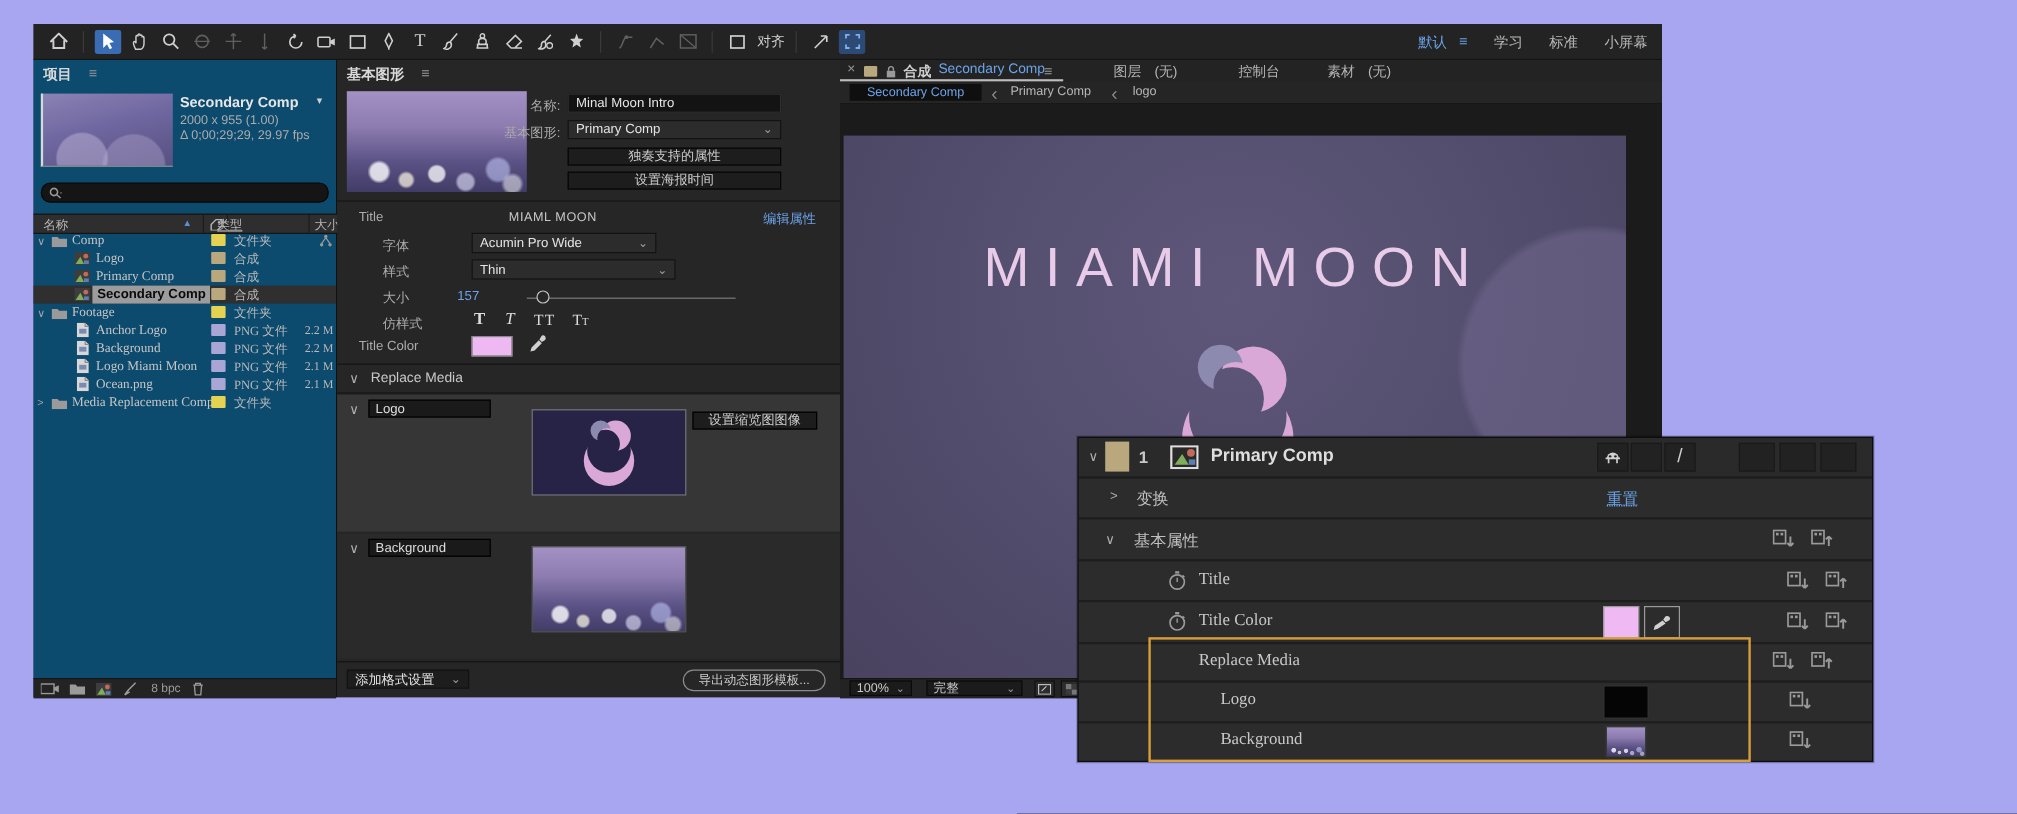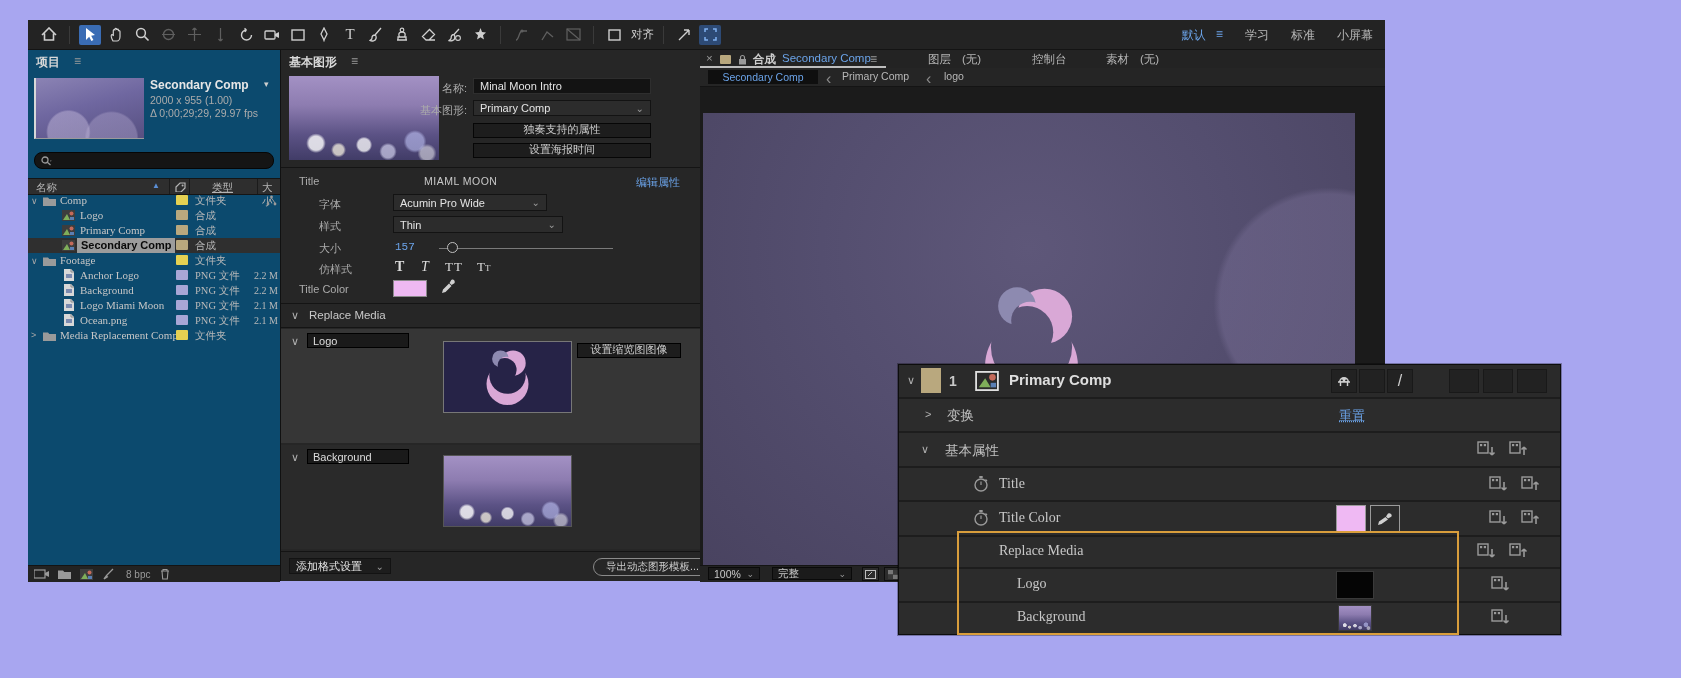--- a/index.html
+++ b/index.html
@@ -217,30 +217,30 @@
     <span class="abs" style="left:122px;top:57px;font-size:10.5px;color:#ababab;">Δ 0;00;29;29, 29.97 fps</span>
 
     <div class="abs srch" style="left:6px;top:102px;width:238px;height:15px;">
       <svg class="abs" style="left:6px;top:3px;" width="11" height="10" viewBox="0 0 11 10">
           <circle cx="4" cy="4" r="3" fill="none" stroke="#9a9a9a" stroke-width="1.3"></circle>
           <path d="M6.3 6.3 L9.5 9" stroke="#9a9a9a" stroke-width="1.3"></path>
           <path d="M9 4.5 l1.6 0 -0.8 1.2 z" fill="#9a9a9a"></path>
         </svg>
     </div>
 
-    <div class="abs thead" style="left:0;top:128px;width:252px;height:15px;">
+    <div class="abs thead" style="left:0;top:128px;width:252px;height:15px;padding-left:44px;">
       <span class="abs" style="left:8px;top:2px;">名称</span>
       <span class="abs" style="left:124px;top:2px;color:#5b8fd6;font-size:8px;">▲</span>
       <div class="abs colsep" style="left:141px;"></div>
       <svg class="abs" style="left:147px;top:3px;" width="11" height="10" viewBox="0 0 11 10">
           <path d="M1 5 L5 1 H10 V6 L6 10 H1 Z" fill="none" stroke="#b5b5b5" stroke-width="1.2"></path>
           <circle cx="7.6" cy="3.4" r="1" fill="#b5b5b5"></circle>
         </svg>
       <div class="abs colsep" style="left:161px;"></div>
-      <span class="abs" style="left:184px;top:2px;text-decoration:underline;">类型</span>
+      <span class="abs" style="left:153px;top:2px;text-decoration:underline;">类型</span>
       <div class="abs colsep" style="left:229px;"></div>
       <span class="abs" style="left:234px;top:2px;">大小</span>
     </div>
 
     <div class="abs prow" style="left:0;top:143px;width:252px;">
       <span class="abs tree" style="left:3px;top:3px;">∨</span>
       <svg class="abs" style="left:15px;top:3px;" width="13" height="10" viewBox="0 0 13 10">
           <path d="M0 1.5 H5 L6.3 3 H13 V10 H0 Z" fill="#9a9a9a"></path>
         </svg>
       <span class="abs nm" style="left:32px;top:1px;">Comp</span>
@@ -409,21 +409,21 @@
         <span class="car">⌄</span>
       </div>
 
     <span class="abs flabel" style="left:38px;top:169px;">样式</span>
     <div class="abs dd" style="left:112px;top:166px;width:170px;height:17px;">
         <span>Thin</span>
         <span class="car">⌄</span>
       </div>
 
     <span class="abs flabel" style="left:38px;top:191px;">大小</span>
-    <span class="abs blue" style="left:114px;top:191px;font-size:11px;font-family:Liberation Mono, monospace;">157</span>
+    <span class="abs blue" style="left:100px;top:191px;font-size:11px;">157</span>
     <div class="abs" style="left:158px;top:198px;width:174px;height:1px;background:#7a7a7a;"></div>
     <div class="abs" style="left:166px;top:192px;width:11px;height:11px;border-radius:50%;border:1.5px solid #c0c0c0;background:#262626;box-sizing:border-box;"></div>
 
     <span class="abs flabel" style="left:38px;top:212px;">仿样式</span>
     <span class="abs" style="left:114px;top:209px;font-family:'Liberation Serif',serif;font-size:14px;font-weight:bold;color:#dcdcdc;">T</span>
     <span class="abs" style="left:140px;top:209px;font-family:'Liberation Serif',serif;font-size:14px;font-style:italic;color:#dcdcdc;">T</span>
     <span class="abs" style="left:164px;top:209px;font-family:'Liberation Serif',serif;font-size:13px;color:#dcdcdc;letter-spacing:1px;">TT</span>
     <span class="abs" style="left:196px;top:209px;font-family:'Liberation Serif',serif;font-size:13px;color:#dcdcdc;font-variant:small-caps;">Tt</span>
 
     <span class="abs flabel" style="left:18px;top:233px;">Title Color</span>
@@ -474,21 +474,21 @@
           <span>Background</span>
         </div>
       <div class="abs bokeh" style="left:162px;top:10px;width:129px;height:72px;border:1px solid #555;box-sizing:border-box;"></div>
     </div>
 
     <div class="abs hline" style="left:0;top:501px;width:419px;"></div>
     <div class="abs dd" style="left:8px;top:508px;width:102px;height:16px;background:#1d1d1d;">
         <span>添加格式设置</span>
         <span class="car">⌄</span>
       </div>
-    <div class="abs pillbtn" style="left:288px;top:508px;width:117px;height:16px;margin-left:24px;">
+    <div class="abs pillbtn" style="left:288px;top:508px;width:117px;height:16px;">
         <span>导出动态图形模板...</span>
       </div>
   </div>
 
   <div class="abs viewer">
     <div class="abs vtabs" style="left:0;top:0;width:685px;height:18px;">
       <span class="abs" style="left:6px;top:2px;color:#9a9a9a;">×</span>
       <span class="abs" style="left:20px;top:5px;width:11px;height:9px;background:#b9a87e;border-radius:1px;"></span>
       <svg class="abs" style="left:38px;top:4px;" width="9" height="11" viewBox="0 0 9 11">
           <rect x="1" y="5" width="7" height="5.5" fill="#9a9a9a"></rect>
@@ -510,20 +510,21 @@
           <span>Secondary Comp</span>
         </div>
       <span class="abs" style="left:126px;top:2px;color:#8a8a8a;">‹</span>
       <span class="abs" style="left:142px;top:2px;color:#b8b8b8;font-size:10.5px;">Primary Comp</span>
       <span class="abs" style="left:226px;top:2px;color:#8a8a8a;">‹</span>
       <span class="abs" style="left:244px;top:2px;color:#b8b8b8;font-size:10.5px;">logo</span>
     </div>
 
     <div class="abs canvas" style="left:0;top:37px;width:685px;height:478px;overflow:hidden;">
       <div class="abs compimg" style="left:3px;top:26px;width:652px;height:452px;">
+        <div class="abs miami" style="left:50%;top:82px;transform:translateX(-50%);">MIAMI MOON</div>
         <svg class="abs" style="left:256px;top:158px;" width="145" height="160" viewBox="0 0 100 110">
           <defs>
             <mask id="vA">
                 <rect x="0" y="0" width="100" height="110" fill="#fff"></rect>
                 <circle cx="50" cy="52" r="28" fill="#000"></circle>
               </mask>
             <mask id="vB">
                 <rect x="0" y="0" width="100" height="110" fill="#fff"></rect>
                 <circle cx="47" cy="42" r="18" fill="#000"></circle>
               </mask>

